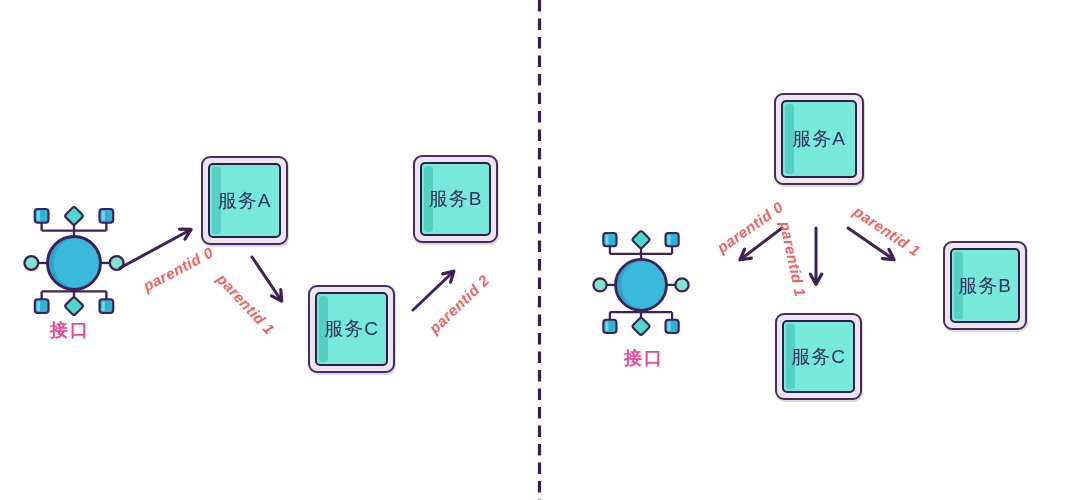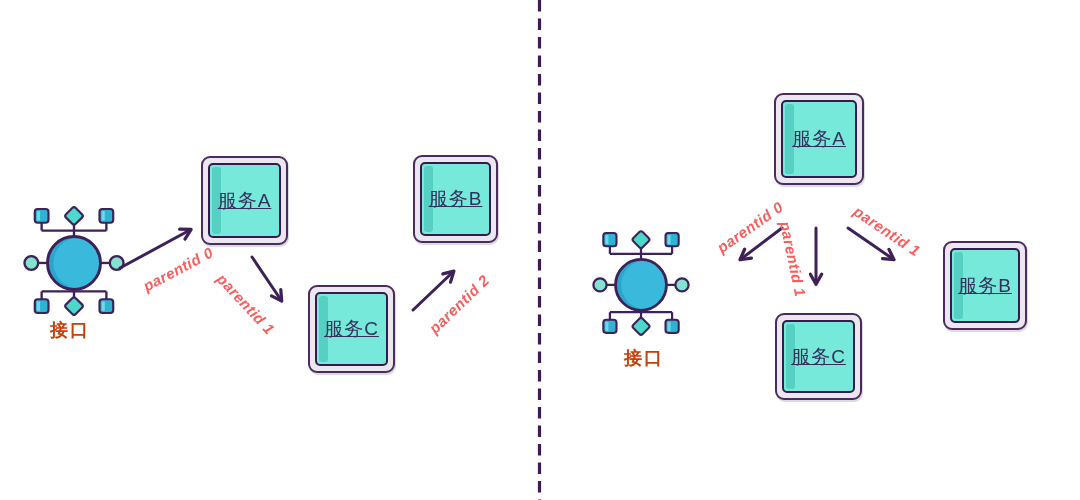--- a/index.html
+++ b/index.html
@@ -23,34 +23,33 @@
     background:#76e9da;border:2.5px solid #361a4d;border-radius:5px;
     display:flex;align-items:center;justify-content:center;overflow:hidden;
   }
   .service-strip{
     position:absolute;left:2px;top:2px;bottom:2px;width:9px;
     background:#55d0c3;border-radius:3px;
   }
   .service-label{
     position:relative;color:#34305c;font-size:19px;font-weight:500;
     letter-spacing:1px;
-    text-decoration:underline;
   }
 
   
   .edge-label{
     position:absolute;color:#f75e5e;font-size:15px;font-weight:bold;
     font-style:italic;letter-spacing:0.5px;white-space:nowrap;
     transform-origin:center center;
   }
 
   
   .hub-icon{position:absolute;}
   .hub-caption{
-    position:absolute;color:#c2410c;font-size:18px;font-weight:600;
+    position:absolute;color:#ec4899;font-size:18px;font-weight:600;
     letter-spacing:2px;white-space:nowrap;transform:translateX(-50%);
   }
 
   .arrows-layer{position:absolute;left:0;top:0;pointer-events:none;}
   .divider-svg{position:absolute;left:0;top:0;pointer-events:none;}
 </style>
 </head>
 <body>
 
 <div class="stage">

